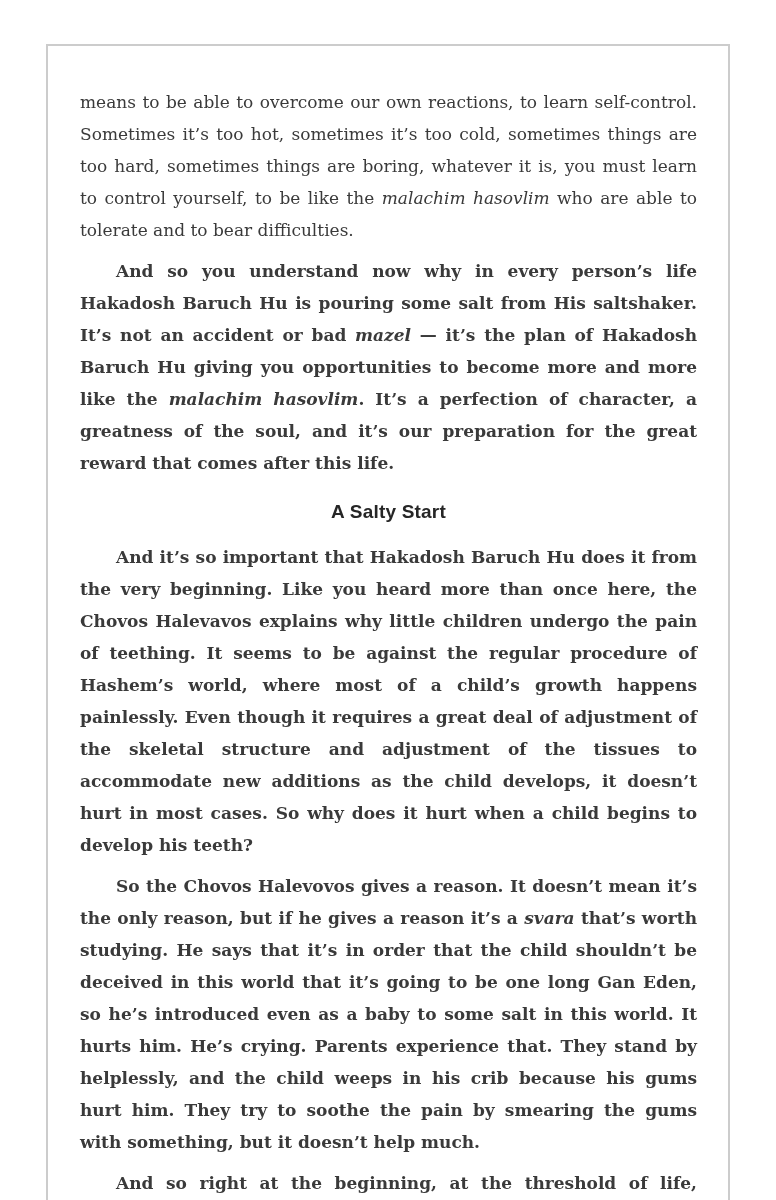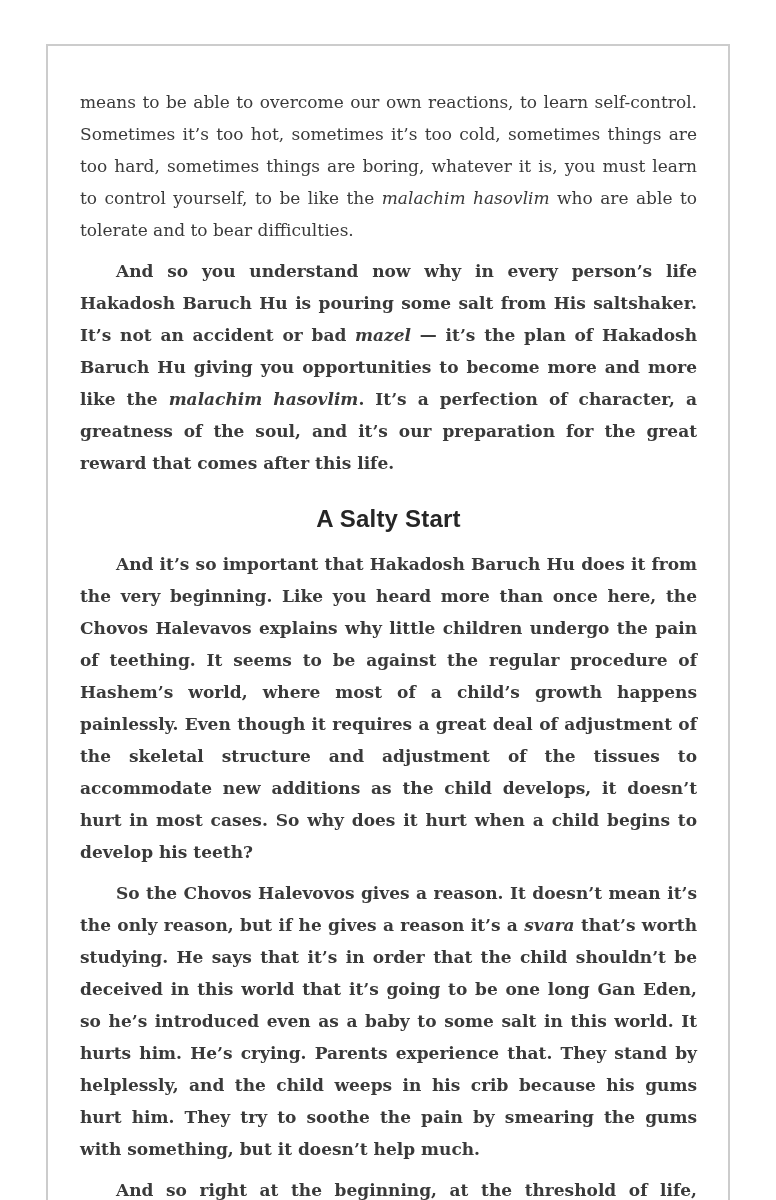--- a/index.html
+++ b/index.html
@@ -36,25 +36,25 @@
   }
   .article-body p.para.indent {
     text-indent: 36px;
     font-weight: bold;
   }
   .article-body em {
     font-style: italic;
   }
   .article-body h2 {
     font-family: "Liberation Sans", sans-serif;
-    font-size: 24px;
+    font-size: 19px;
     font-weight: 700;
     color: #262626;
     text-align: center;
-    margin: 24px 0 13px 0;
+    margin: 17px 0 13px 0;
     letter-spacing: 0.2px;
   }
   .page-footer {
     margin-top: 27px;
     text-align: right;
     font-family: "Liberation Sans", sans-serif;
     font-size: 12.5px;
     font-weight: 700;
     color: #3d3d3d;
     letter-spacing: 1.3px;

